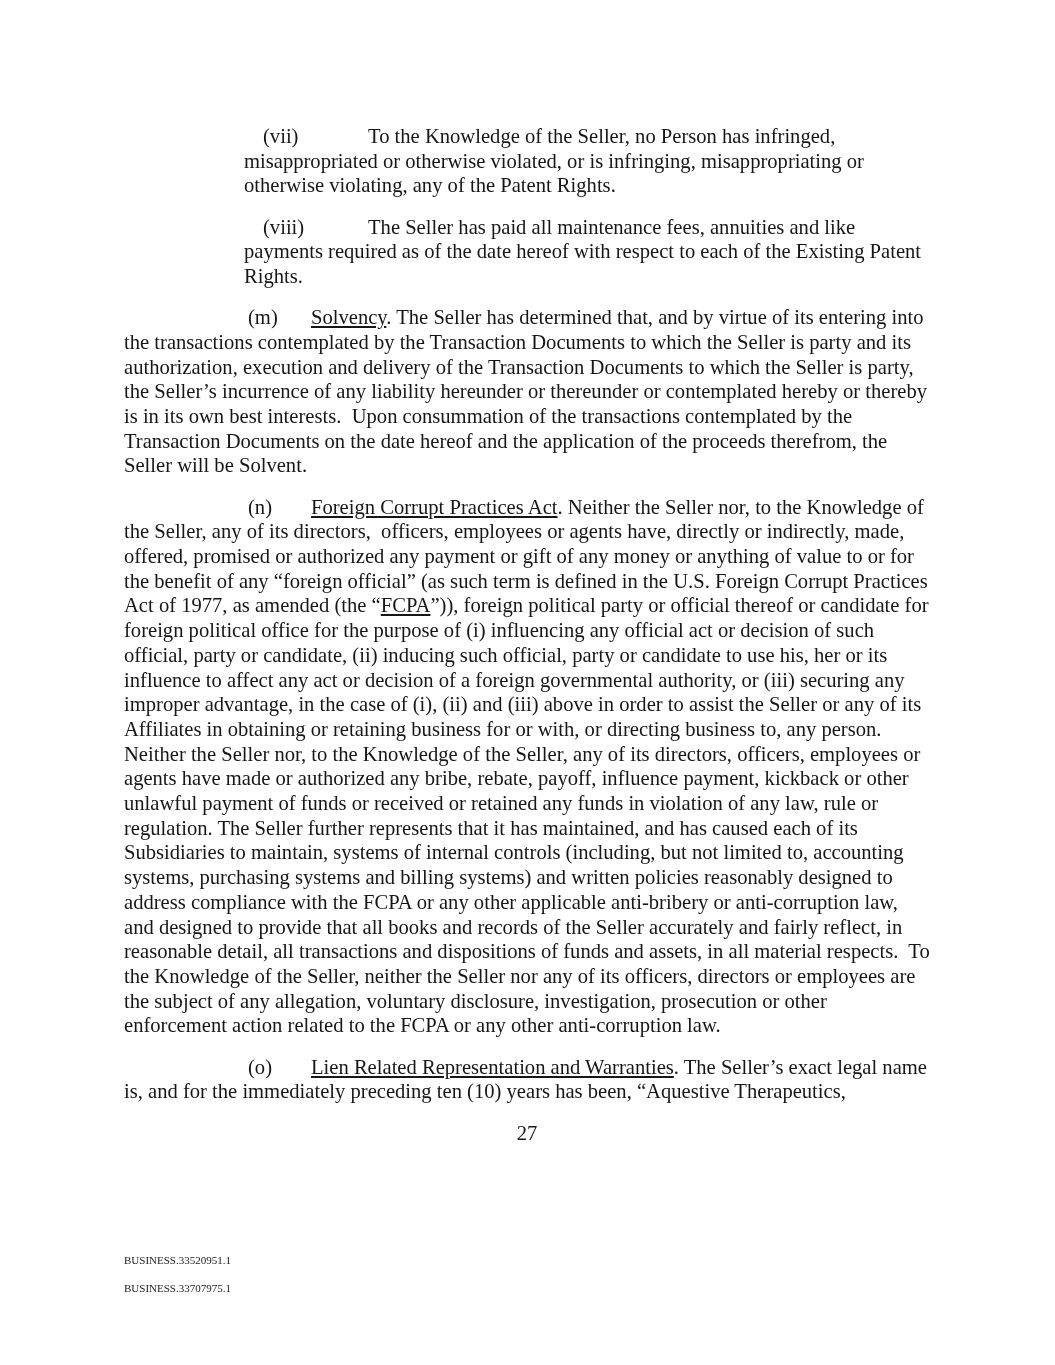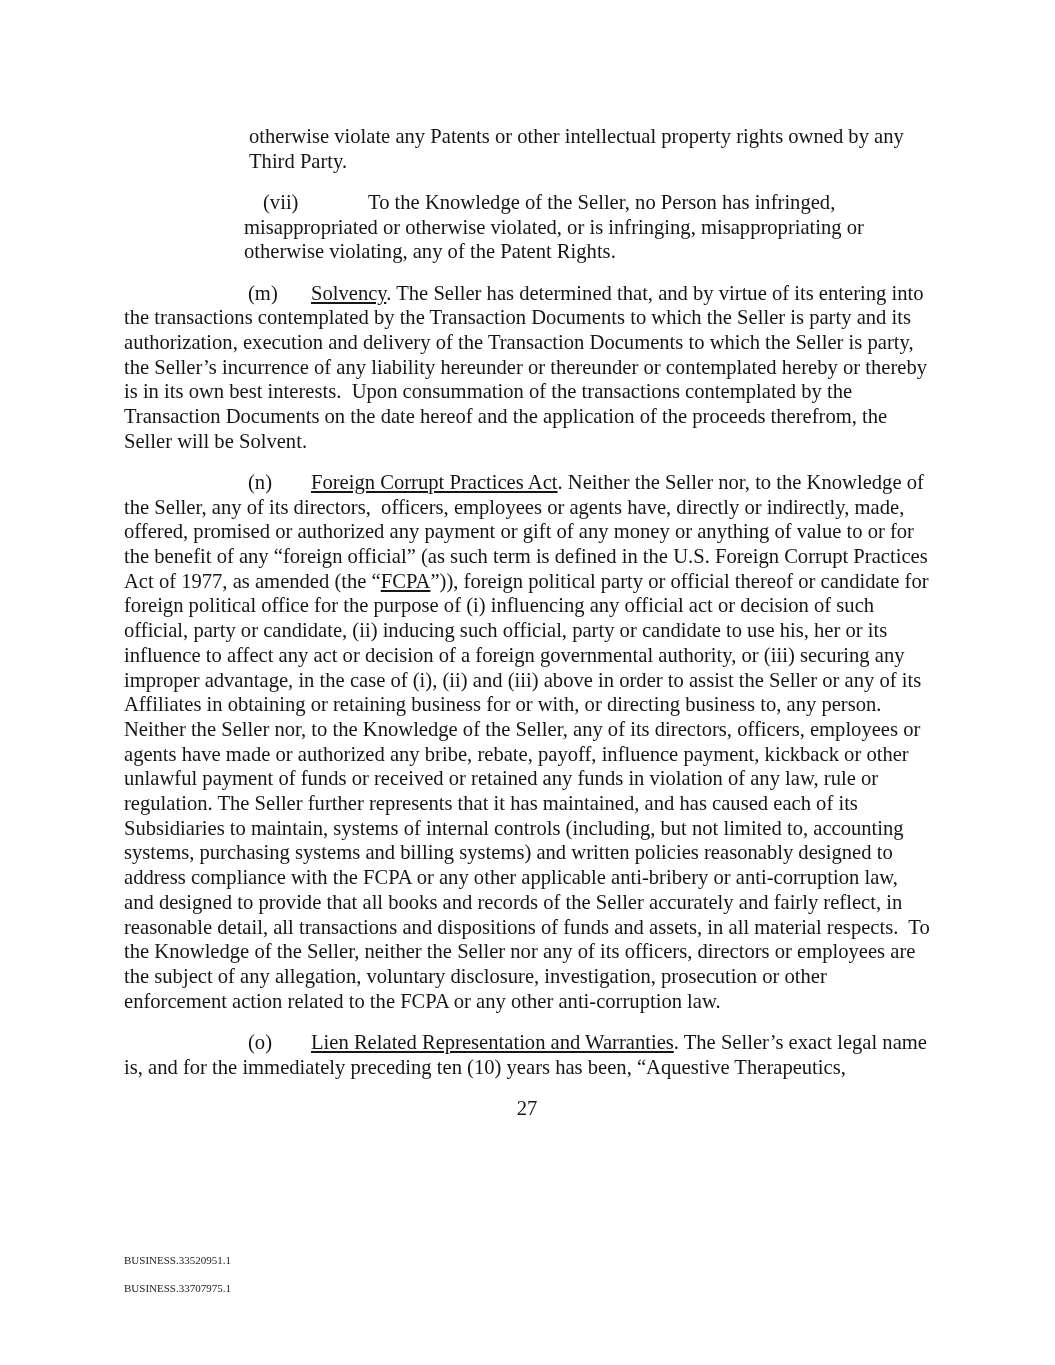--- a/index.html
+++ b/index.html
@@ -46,24 +46,24 @@
     line-height: 28px;
     color: #222222;
   }
 </style>
 </head>
 <body>
 
 <div class="page">
   <div class="content">
 
-    <p class="para hang"><span class="t">otherwise violate any Patents or other intellectual property rights owned by any Third Party.</span></p>
 
     <p class="para sub"><span class="marker">(vii)</span><span class="t">To the Knowledge of the Seller, no Person has infringed, misappropriated or otherwise violated, or is infringing, misappropriating or otherwise violating, any of the Patent Rights.</span></p>
 
+    <p class="para sub"><span class="marker">(viii)</span><span class="t">The Seller has paid all maintenance fees, annuities and like payments required as of the date hereof with respect to each of the Existing Patent Rights.</span></p>
 
 
     <p class="para sec"><span class="marker">(m)</span><span class="t u">Solvency</span><span class="t">. The Seller has determined that, and by virtue of its entering into the transactions contemplated by the Transaction Documents to which the Seller is party and its authorization, execution and delivery of the Transaction Documents to which the Seller is party, the Seller’s incurrence of any liability hereunder or thereunder or contemplated hereby or thereby is in its own best interests.  Upon consummation of the transactions contemplated by the Transaction Documents on the date hereof and the application of the proceeds therefrom, the Seller will be Solvent.</span></p>
 
     <p class="para sec"><span class="marker">(n)</span><span class="t u">Foreign Corrupt Practices Act</span><span class="t">. Neither the Seller nor, to the Knowledge of the Seller, any of its directors,  officers, employees or agents have, directly or indirectly, made, offered, promised or authorized any payment or gift of any money or anything of value to or for the benefit of any “foreign official” (as such term is defined in the U.S. Foreign Corrupt Practices Act of 1977, as amended (the “</span><span class="t u">FCPA</span><span class="t">”)), foreign political party or official thereof or candidate for foreign political office for the purpose of (i) influencing any official act or decision of such official, party or candidate, (ii) inducing such official, party or candidate to use his, her or its influence to affect any act or decision of a foreign governmental authority, or (iii) securing any improper advantage, in the case of (i), (ii) and (iii) above in order to assist the Seller or any of its Affiliates in obtaining or retaining business for or with, or directing business to, any person. Neither the Seller nor, to the Knowledge of the Seller, any of its directors, officers, employees or agents have made or authorized any bribe, rebate, payoff, influence payment, kickback or other unlawful payment of funds or received or retained any funds in violation of any law, rule or regulation. The Seller further represents that it has maintained, and has caused each of its Subsidiaries to maintain, systems of internal controls (including, but not limited to, accounting systems, purchasing systems and billing systems) and written policies reasonably designed to address compliance with the FCPA or any other applicable anti-bribery or anti-corruption law, and designed to provide that all books and records of the Seller accurately and fairly reflect, in reasonable detail, all transactions and dispositions of funds and assets, in all material respects.  To the Knowledge of the Seller, neither the Seller nor any of its officers, directors or employees are the subject of any allegation, voluntary disclosure, investigation, prosecution or other enforcement action related to the FCPA or any other anti-corruption law.</span></p>
 
     <p class="para sec"><span class="marker">(o)</span><span class="t u">Lien Related Representation and Warranties</span><span class="t">. The Seller’s exact legal name is, and for the immediately preceding ten (10) years has been, “Aquestive Therapeutics,</span></p>
 
     <div class="pageno">27</div>
   </div>

